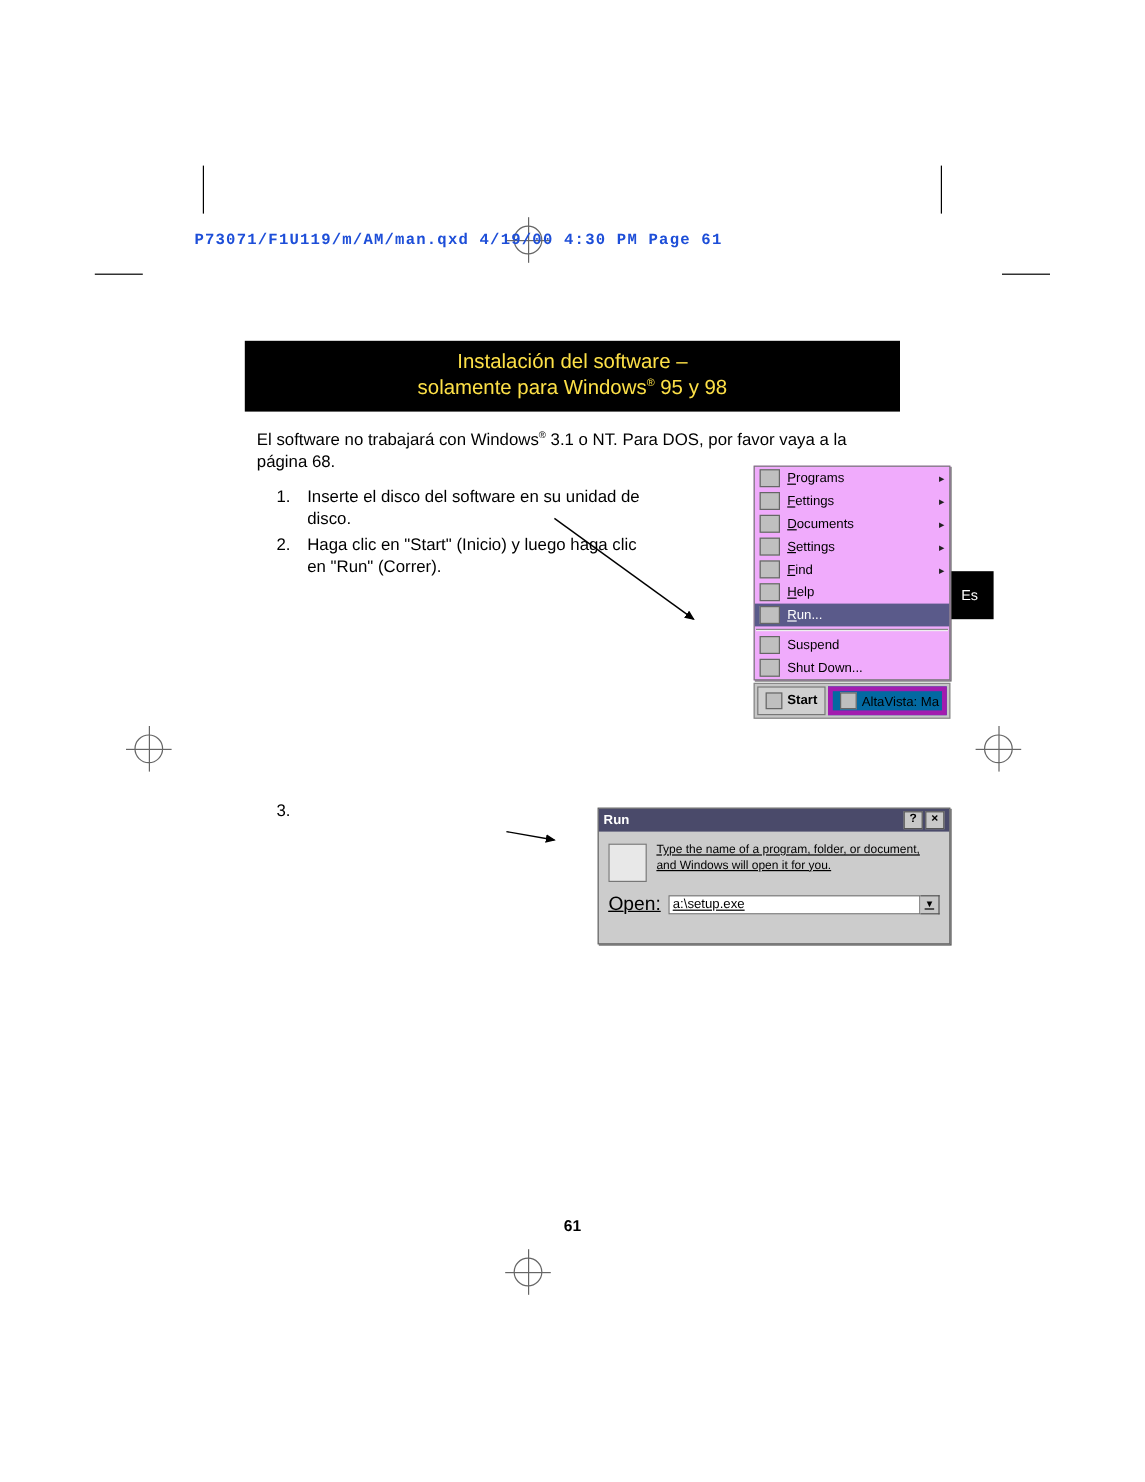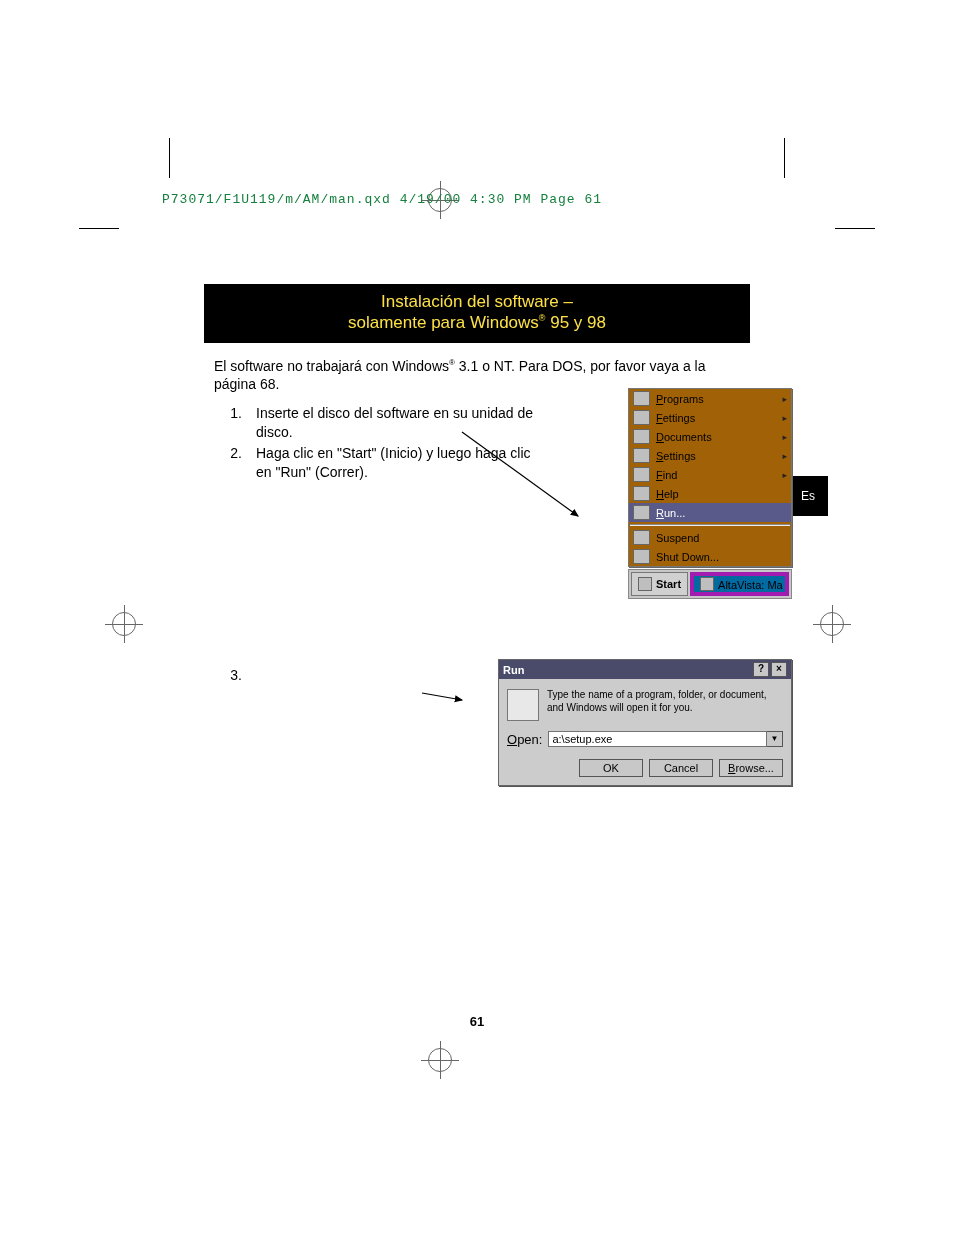--- a/index.html
+++ b/index.html
@@ -21,21 +21,22 @@
   .cm-tr::before { width: 40px; height: 1px; right: -40px; top: 50px; }
   .cm-tr::after  { width: 1px; height: 40px; top: -40px; right: 50px; }
 
   .header-line {
     position: absolute;
     top: 192px;
     left: 162px;
     font-family: "Courier New", monospace;
     font-size: 13px;
     letter-spacing: 1px;
-    color: #15803d;
+    color: #1d4ed8;
+    font-weight: bold;
   }
 
   .reg-target {
     position: absolute;
     width: 22px; height: 22px;
     border: 1px solid #666; border-radius: 50%;
   }
   .reg-target::before { content: ""; position: absolute; left: 50%; top: -8px; width: 1px; height: 38px; background: #666; }
   .reg-target::after  { content: ""; position: absolute; top: 50%; left: -8px; height: 1px; width: 38px; background: #666; }
   .rt-top { top: 188px; left: 428px; }
@@ -87,21 +88,21 @@
     display: flex; align-items: center; justify-content: center;
   }
 
   .start-menu {
     position: absolute;
     top: 158px; right: -6px;
     width: 164px;
     font-family: Tahoma, Arial, sans-serif;
     font-size: 11px;
   }
-  .sm-panel { background: #a16207; border: 1px solid #777; box-shadow: 1px 1px 0 #666; }
+  .sm-panel { background: #f0abfc; border: 1px solid #777; box-shadow: 1px 1px 0 #666; }
   .sm-item {
     display: flex; align-items: center; gap: 6px;
     padding: 2px 4px;
     position: relative;
   }
   .sm-item.sub::after {
     content: "▸"; position: absolute; right: 4px; font-size: 9px; color: #222;
   }
   .sm-item.sel { background: #5a5a8a; color: #fff; }
   .sm-sep { height: 0; border-top: 1px solid #888; border-bottom: 1px solid #eee; margin: 2px 1px; }
@@ -124,41 +125,41 @@
     font-size: 11px; display: flex; align-items:flex-end; gap:4px;
     flex:1; overflow:hidden; white-space:nowrap;
   }
 
   .step3-block { position: absolute; top: 436px; left: 50px; right: 0; }
   .step3-text { display:flex; font-size:14px; line-height:1.35; }
   .step3-text .step-txt { max-width: 210px; }
 
   .run-dialog {
     position: absolute;
-    top: 429px; right: -6px;
+    top: 443px; right: -6px;
     width: 292px;
     font-family: Tahoma, Arial, sans-serif;
     font-size: 11px;
     background: #ccc;
     border: 1px solid #666;
     box-shadow: 1px 1px 0 #555;
   }
   .rd-title {
     background: #4a4a6a; color: #fff;
     padding: 2px 4px; display:flex; justify-content:space-between; align-items:center;
     font-weight: bold;
   }
   .rd-title-btns { display:flex; gap:2px; }
   .rd-tbtn { width:14px; height:13px; background:#c8c8c8; border:1px solid #555; font-size:10px; line-height:11px; text-align:center; color:#000; font-weight:bold; }
-  .rd-body { padding: 10px 8px 8px; }
+  .rd-body { padding: 10px 8px 23px; text-decoration: underline; }
   .rd-row { display:flex; gap:8px; align-items:flex-start; }
   .rd-icon { width:30px; height:30px; background:#e8e8e8; border:1px solid #777; flex:none; }
   .rd-desc { font-size:10px; line-height:1.25; }
   .rd-open-row { display:flex; align-items:center; gap:6px; margin-top:10px; }
-  .rd-open-label { font-size:13px; }
+  .rd-open-label { font-size:16px; }
   .rd-combo { flex:1; display:flex; }
   .rd-input { flex:1; border:1px solid #737373; background:#fff; font-size:11px; padding:1px 3px; }
   .rd-drop { width:15px; border:1px solid #555; border-left:none; background:#c8c8c8; text-align:center; font-size:8px; line-height:14px; }
   .rd-buttons { display:flex; justify-content:flex-end; gap:6px; margin-top:12px; }
   .rd-btn { min-width:62px; text-align:center; background:#c8c8c8; border:1px solid #555; font-size:11px; padding:2px 0; }
 
   .arrow1 {
     position: absolute; top: 200px; left: 292px;
     width: 120px; height: 90px;
   }
@@ -303,22 +304,17 @@
         <div class="rd-icon"></div>
         <div class="rd-desc">Type the name of a program, folder, or document, and Windows will open it for you.</div>
       </div>
       <div class="rd-open-row">
         <div class="rd-open-label"><u>O</u><span>pen:</span></div>
         <div class="rd-combo">
           <div class="rd-input">a:\setup.exe</div>
           <div class="rd-drop">▼</div>
         </div>
       </div>
-      <div class="rd-buttons">
-        <div class="rd-btn">OK</div>
-        <div class="rd-btn">Cancel</div>
-        <div class="rd-btn"><u>B</u><span>rowse...</span></div>
-      </div>
     </div>
   </div>
 
   <div class="page-num">61</div>
 </div>
 
 </body></html>

